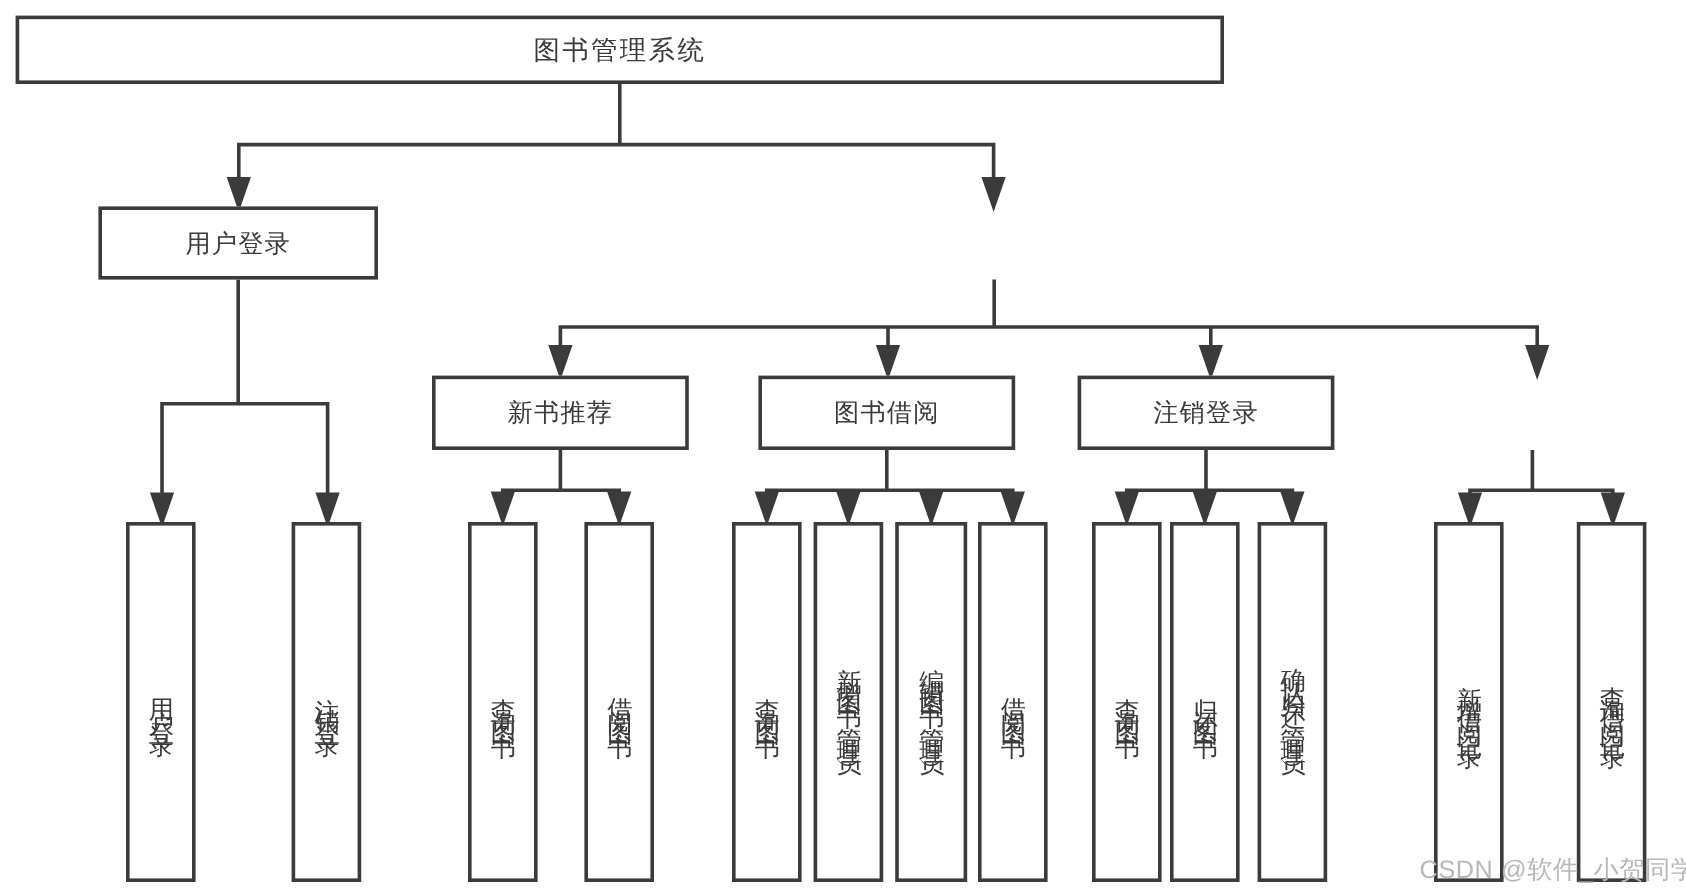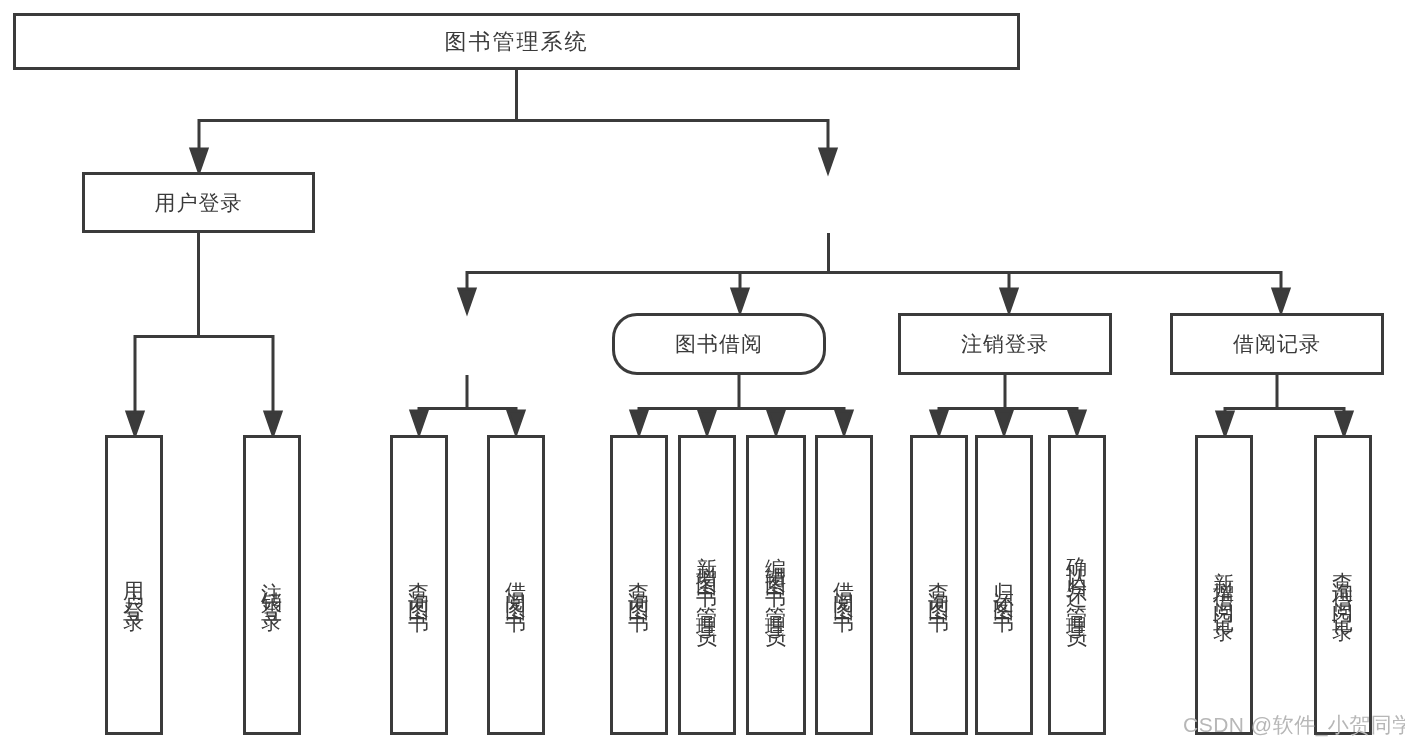--- a/index.html
+++ b/index.html
@@ -117,23 +117,23 @@
         <polygon points="1217,412 1233,412 1225,435"></polygon>
         <polygon points="1336,412 1352,412 1344,435"></polygon>
       </g>
     </g>
   </svg>
 
   <div class="box root" style="left:13px; top:13px; width:1007px; height:57px;">图书管理系统</div>
 
   <div class="box branch" style="left:82px; top:172px; width:233px; height:61px;">用户登录</div>
 
-  <div class="box branch" style="left:612px; top:313px; width:214px; height:62px;border-radius:25px;">图书借阅</div>
+  <div class="box branch" style="left:360px; top:313px; width:214px; height:62px;">新书推荐</div>
+  <div class="box branch" style="left:632px; top:313px; width:214px; height:62px;">图书借阅</div>
   <div class="box branch" style="left:898px; top:313px; width:214px; height:62px;">注销登录</div>
-  <div class="box branch" style="left:1170px; top:313px; width:214px; height:62px;">借阅记录</div>
 
   <div class="box leaf" style="left:105px; top:435px; width:58px; height:300px;">
     <span class="vtext">用户登录</span>
   </div>
   <div class="box leaf" style="left:243px; top:435px; width:58px; height:300px;">
     <span class="vtext">注销登录</span>
   </div>
 
   <div class="box leaf" style="left:390px; top:435px; width:58px; height:300px;">
     <span class="vtext">查询图书</span>

